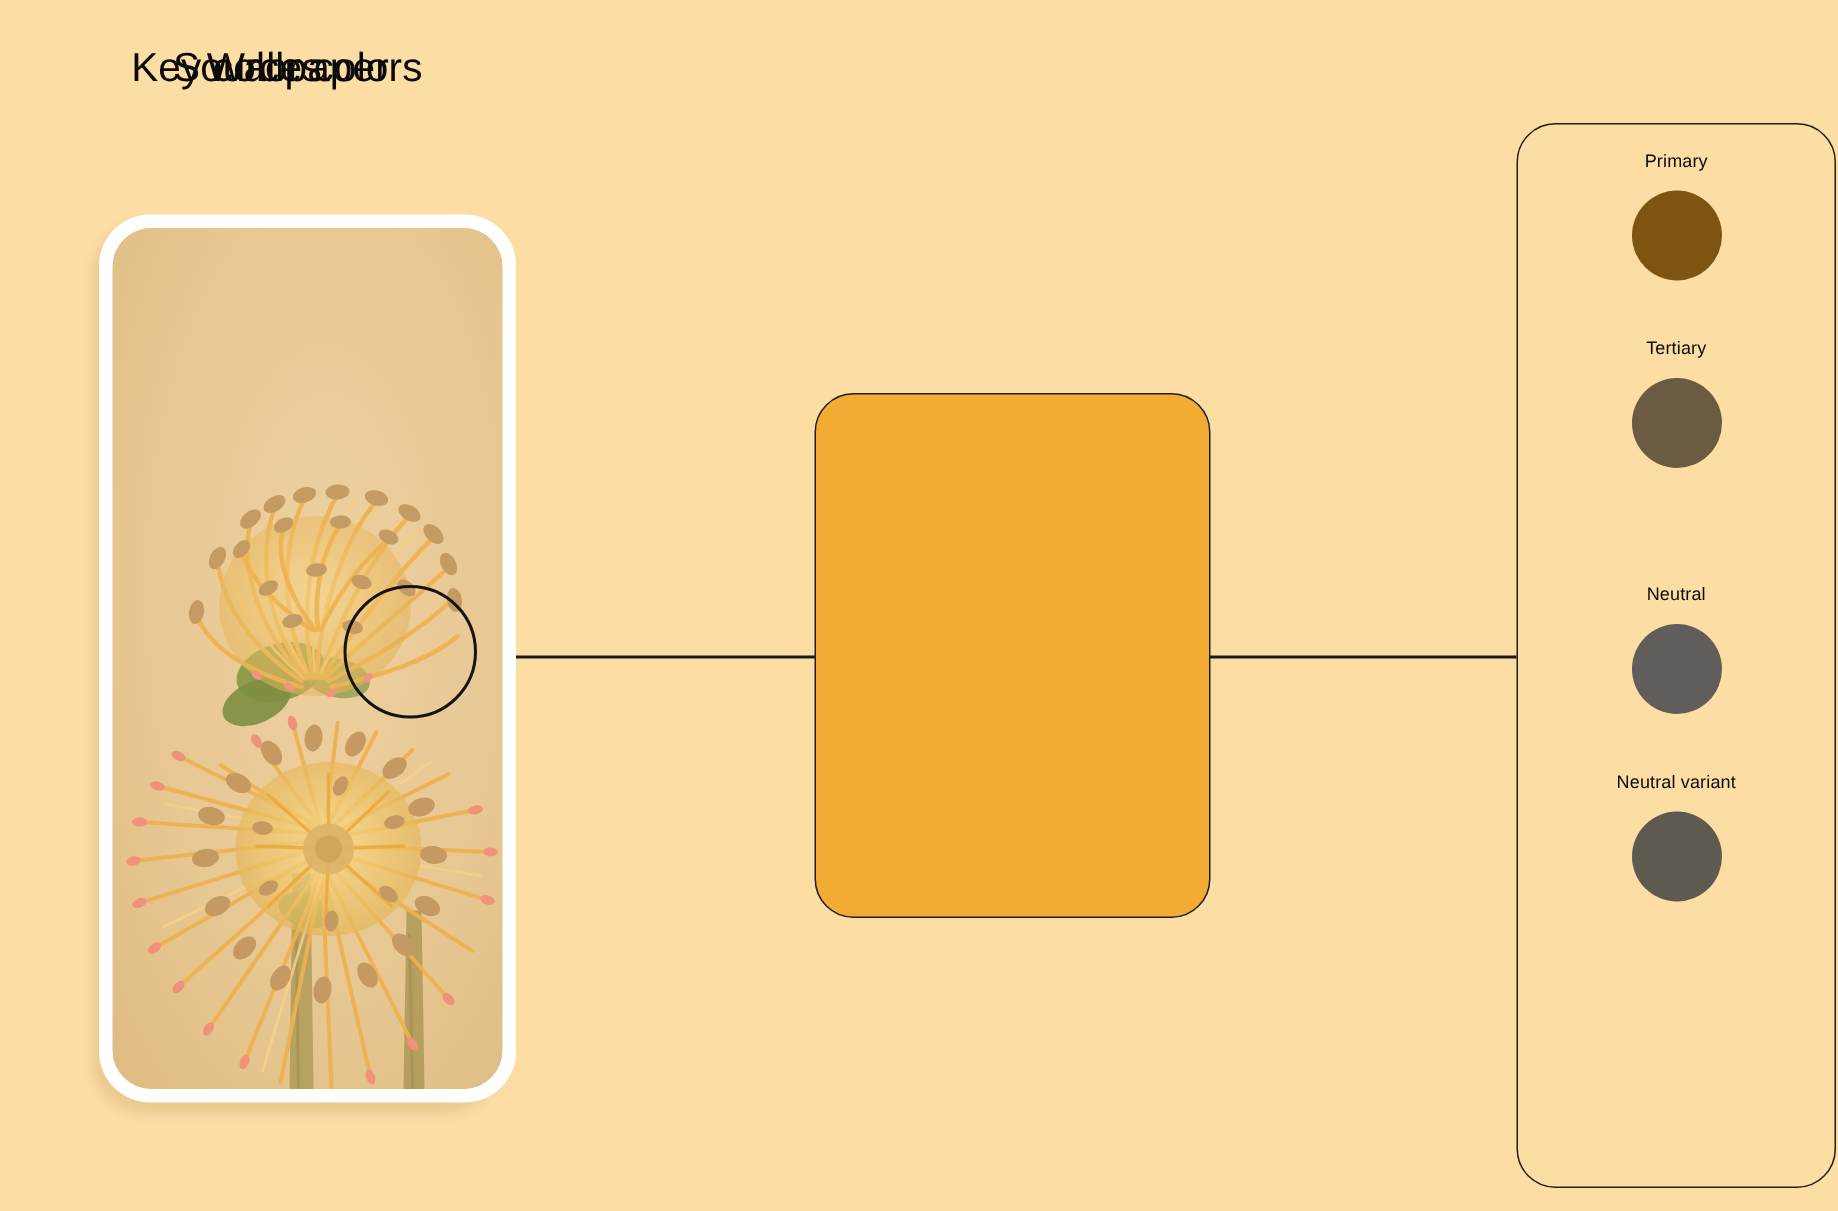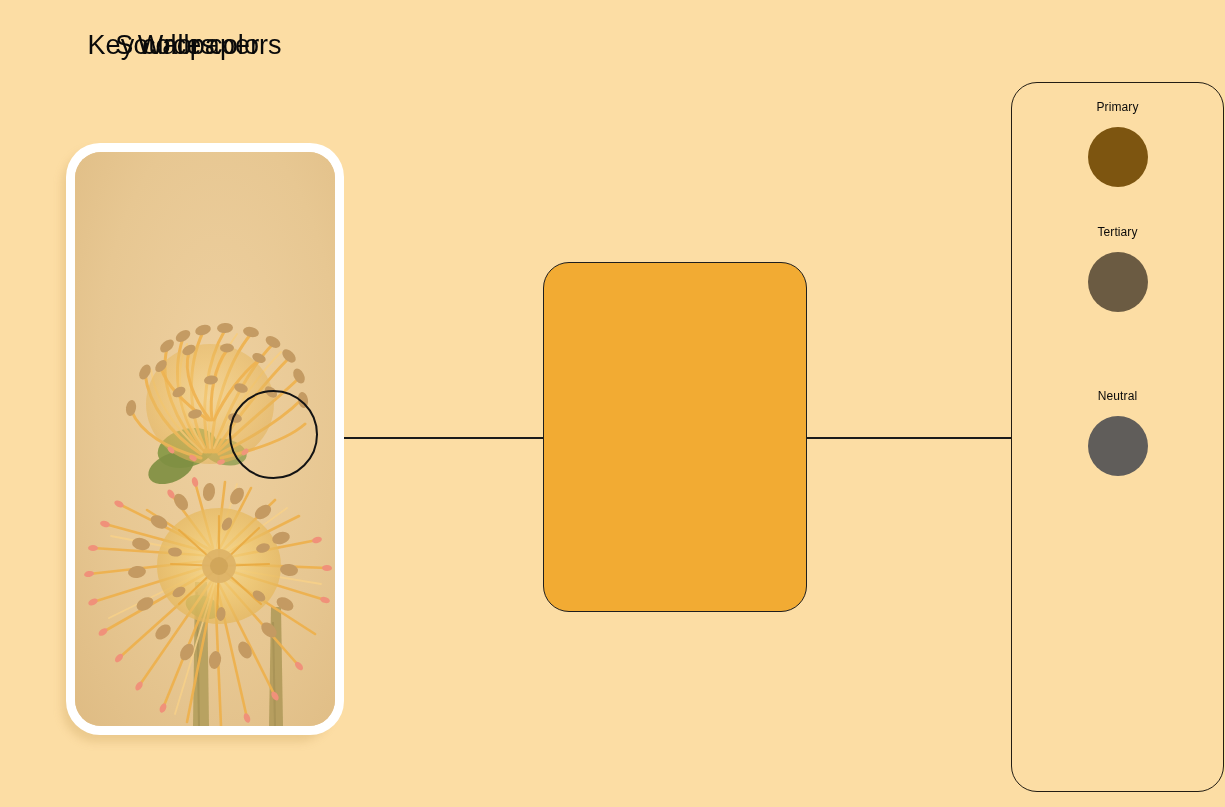--- a/index.html
+++ b/index.html
@@ -368,16 +368,20 @@
     <div class="row-gap"></div>
 
     <div class="row-gap"></div>
 
     <div class="key-color-row">
       <div class="key-color-label">Neutral</div>
       <div class="key-color-dot" style="background: rgb(96, 93, 90);"></div>
     </div>
     <div class="row-gap"></div>
 
+    <div class="key-color-row">
+      <div class="key-color-label">Neutral variant</div>
+      <div class="key-color-dot" style="background: rgb(95, 90, 80);"></div>
+    </div>
 
   </div>
 
 </div>
 
 </body></html>

